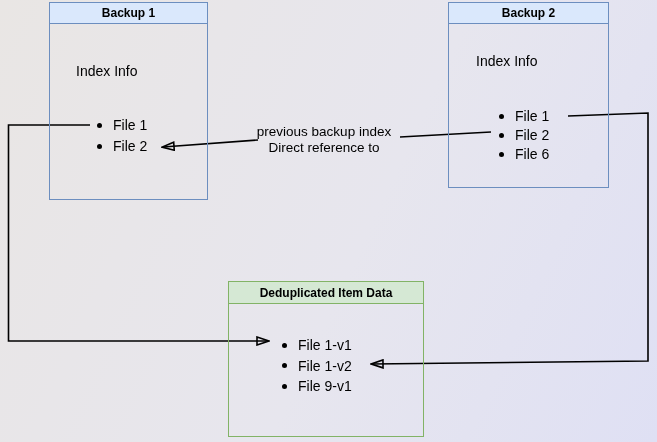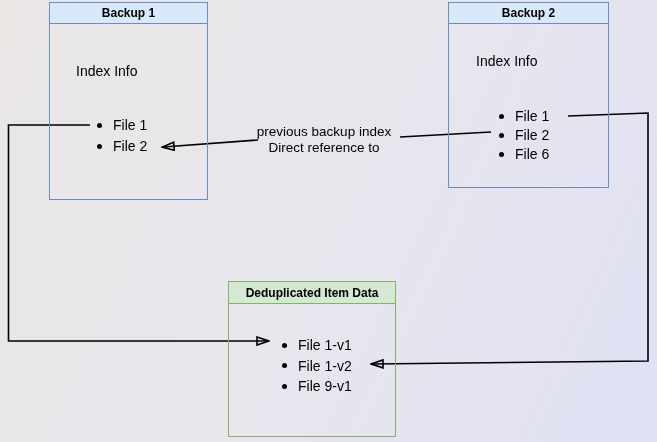--- a/index.html
+++ b/index.html
@@ -19,21 +19,21 @@
     width:100%;
   }
   
   #backup1{left:49px;top:2px;width:159px;height:198px;border:1.5px solid var(--blue-border,#6c8ebf);}
   #backup2{left:448px;top:2px;width:161px;height:186px;border:1.5px solid var(--blue-border,#6c8ebf);}
   #backup1 .header,#backup2 .header{
     height:21px;background:var(--blue-fill,#dae8fc);
     border-bottom:1.5px solid var(--blue-border,#6c8ebf);
   }
   
-  #dedup{left:228px;top:281px;width:168px;height:156px;border:1.5px solid var(--green-border,#82b366);}
+  #dedup{left:228px;top:281px;width:196px;height:156px;border:1.5px solid var(--green-border,#82b366);}
   #dedup .header{
     height:22px;background:var(--green-fill,#d5e8d4);
     border-bottom:1.5px solid var(--green-border,#82b366);
   }
   .index-label{position:absolute;font-size:14px;}
   #backup1 .index-label{left:26px;top:60px;}
   #backup2 .index-label{left:27px;top:50px;}
   ul.files{
     list-style:none;margin:0;padding:0;
     position:absolute;font-size:14px;

